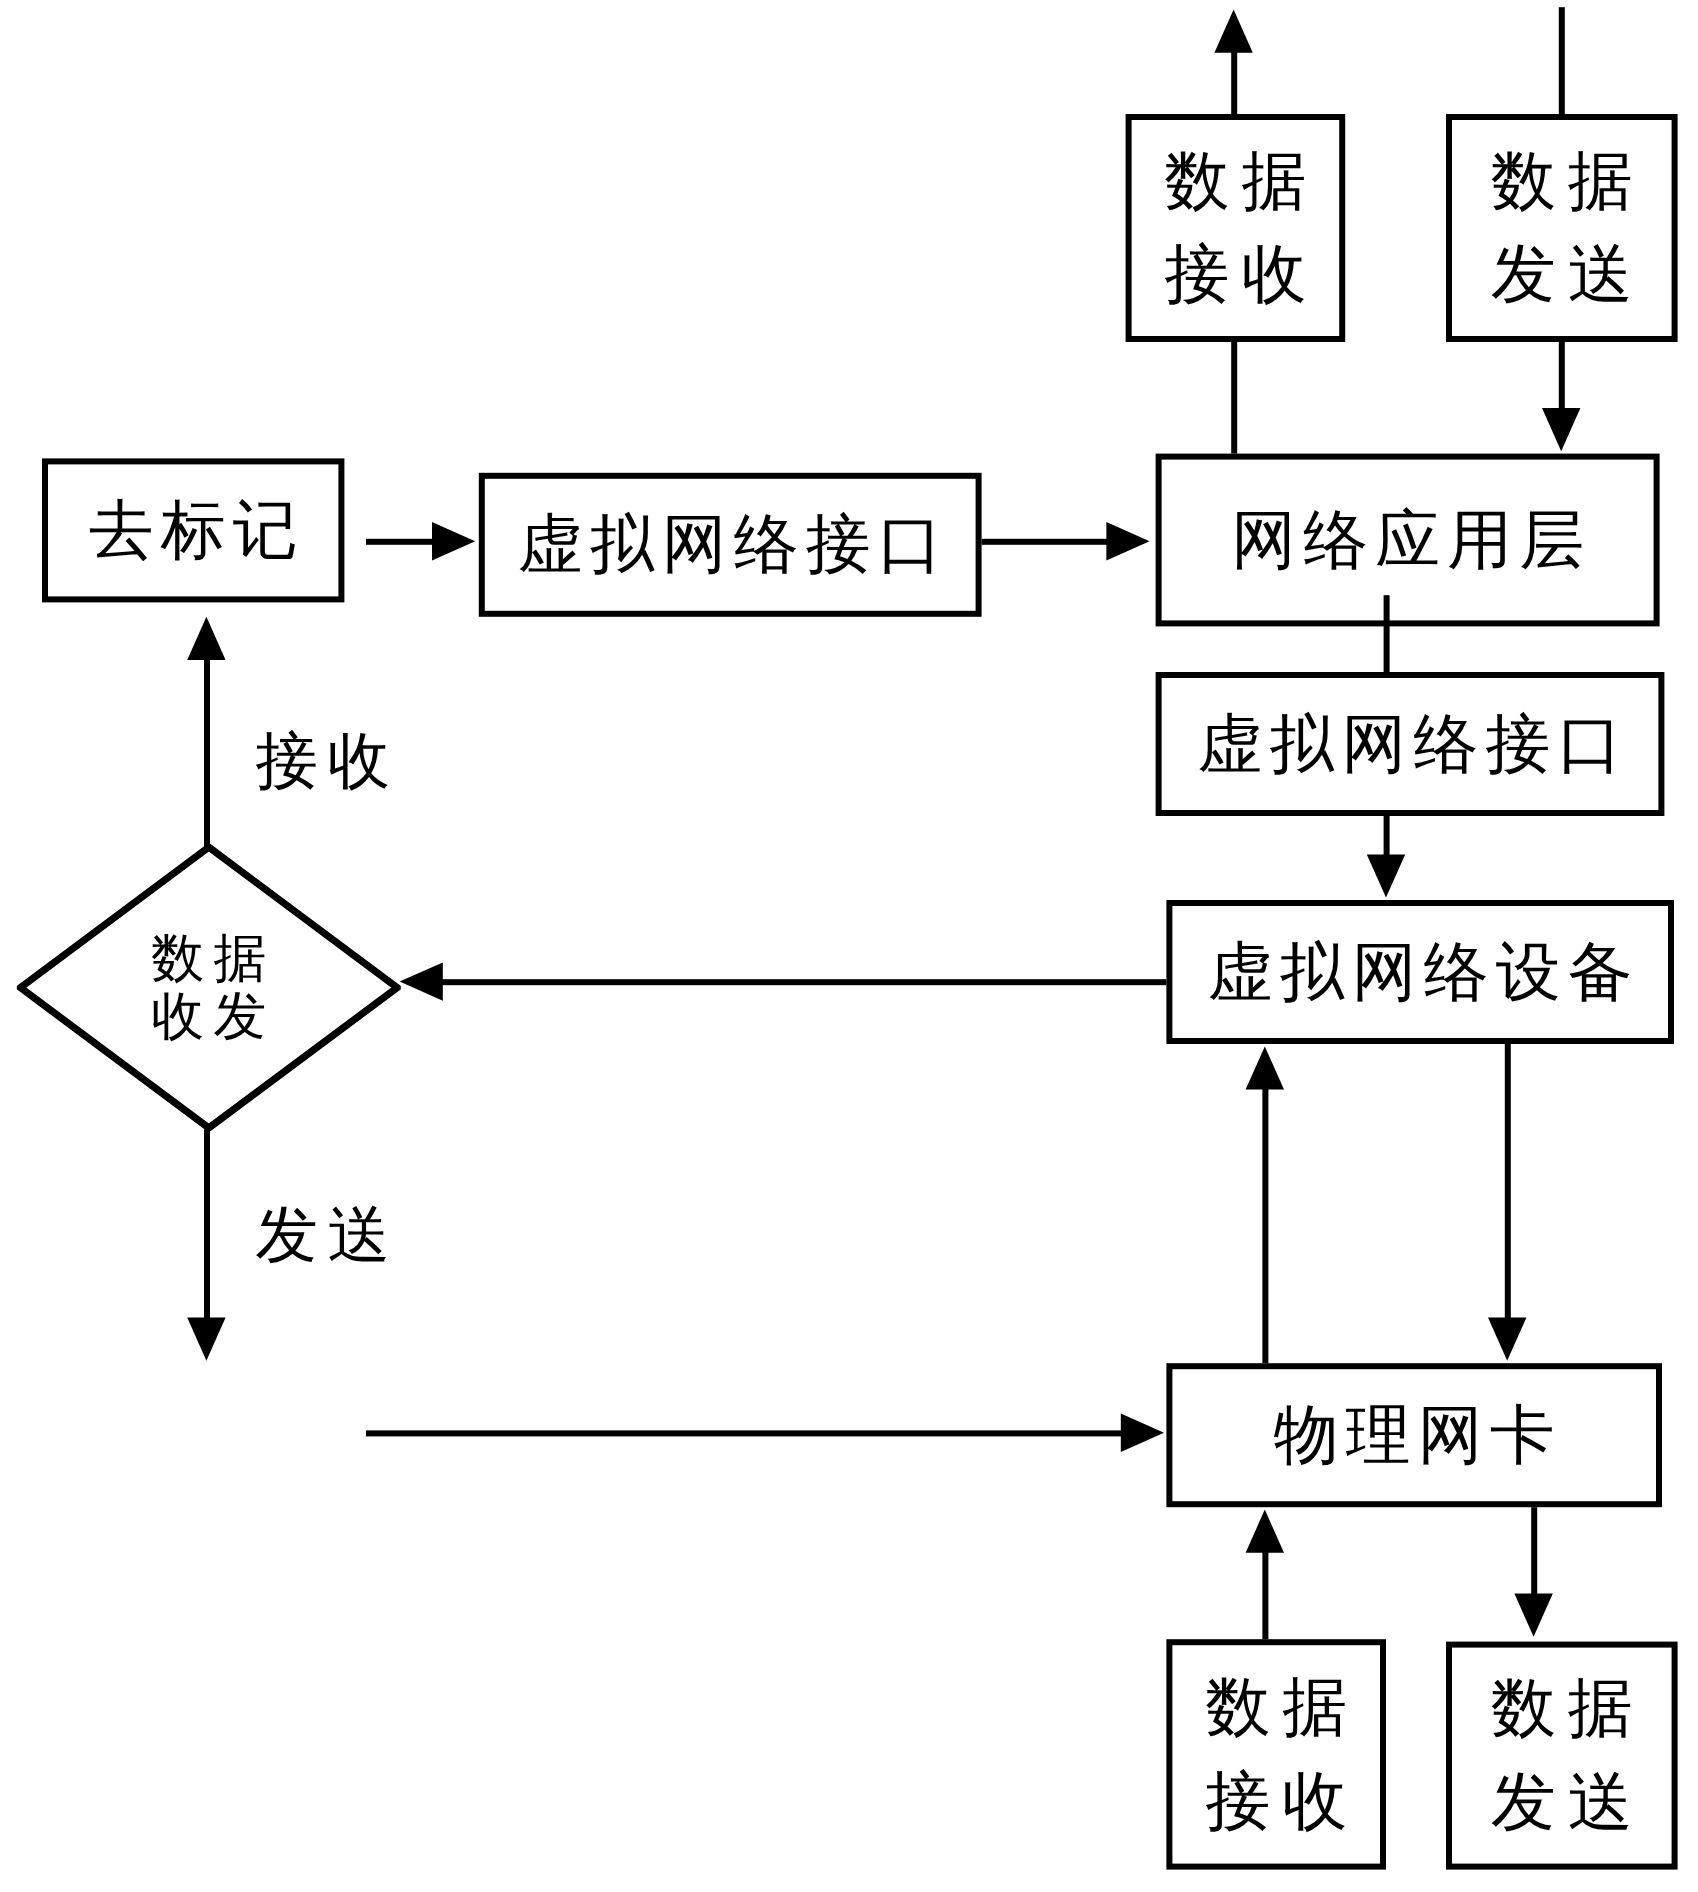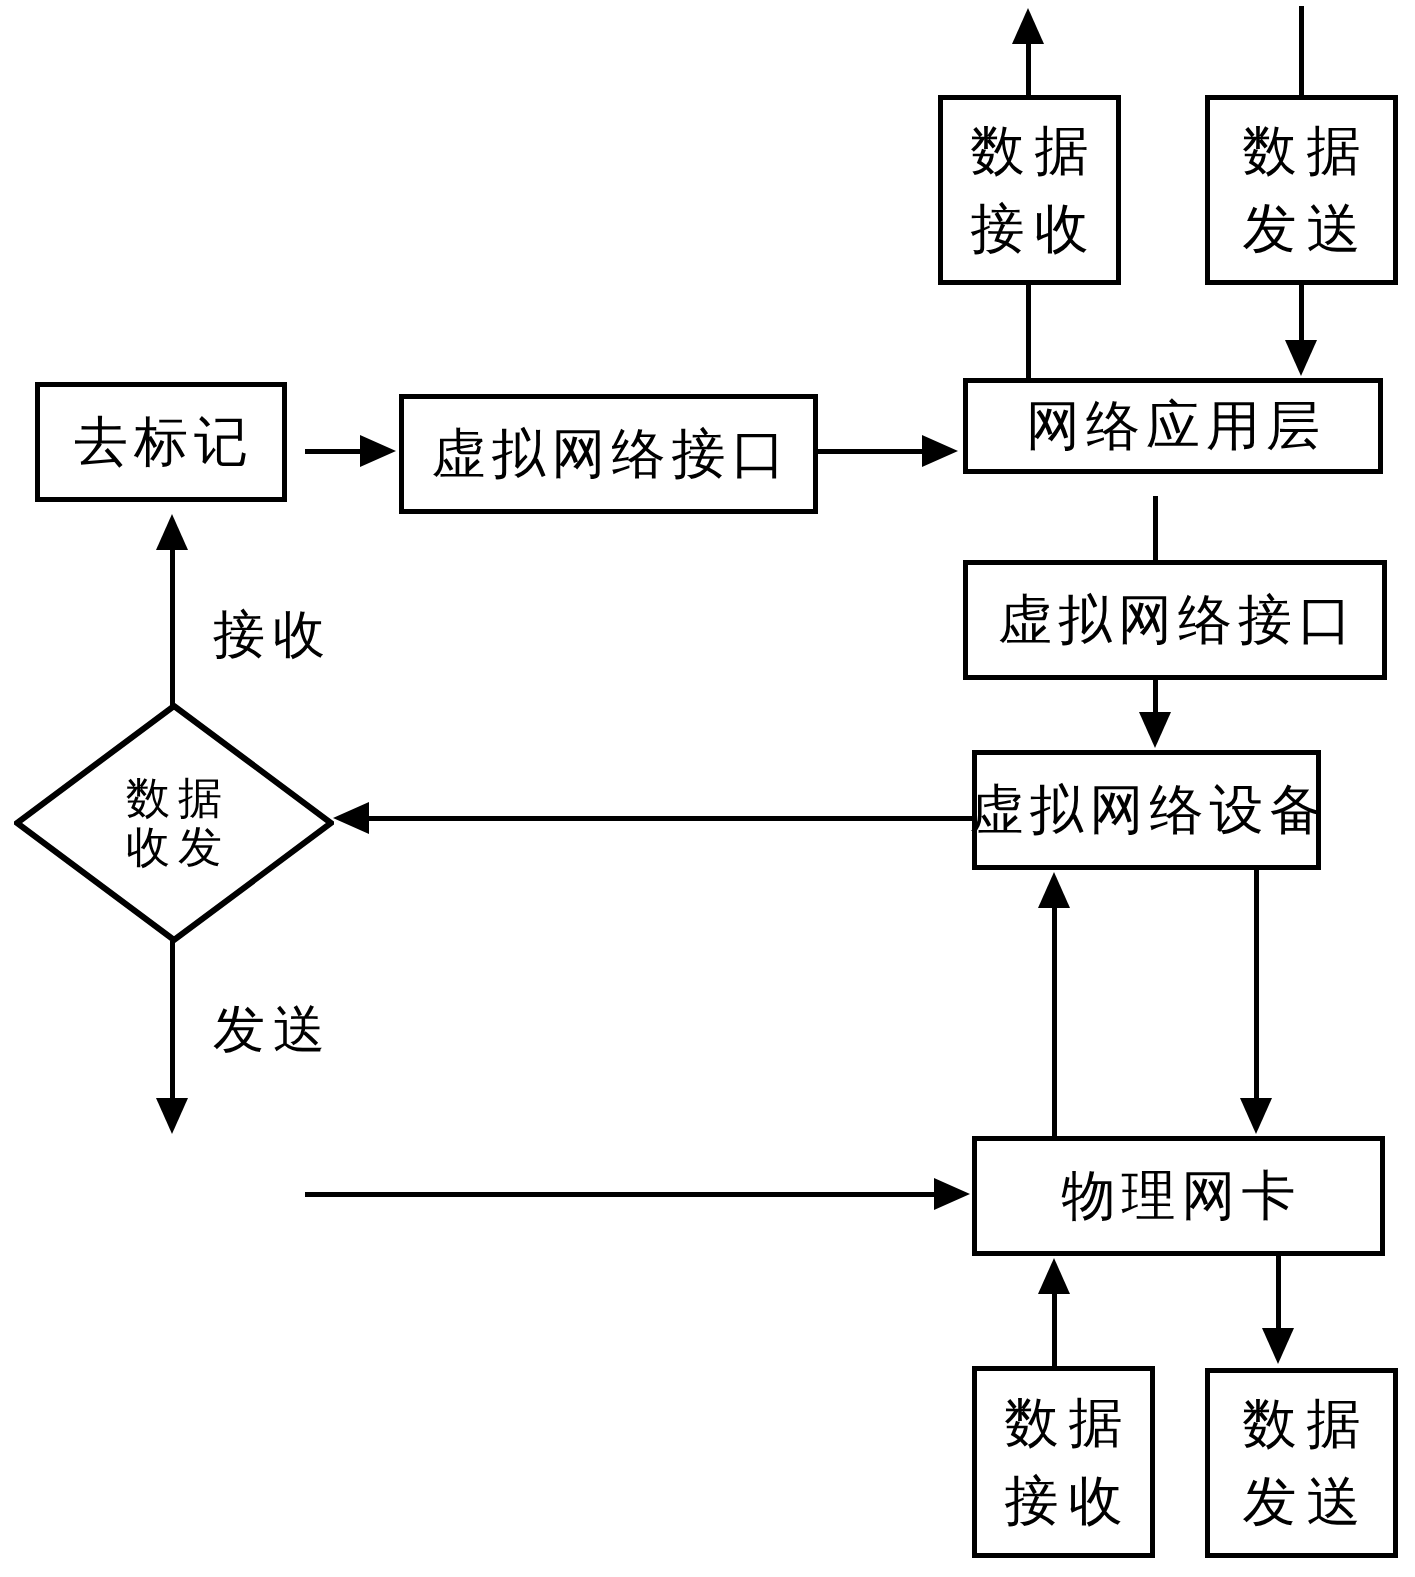--- a/index.html
+++ b/index.html
@@ -32,23 +32,23 @@
     letter-spacing: 6px;
     padding-left: 6px;
     white-space: nowrap;
     line-height: 1.45;
   }
   .twoline .lbl { letter-spacing: 10px; padding-left: 10px; }
 
   
   .b-top-receive { left: 938px; top: 95px;  width: 183px; height: 190px; }
   .b-top-send    { left: 1205px; top: 95px; width: 193px; height: 190px; }
-  .b-app         { left: 963px; top: 378px; width: 420px; height: 96px; }
+  .b-app         { left: 963px; top: 378px; width: 420px; height: 144px; }
   .b-vif-right   { left: 963px; top: 560px; width: 424px; height: 120px; }
-  .b-vdev        { left: 972px; top: 750px; width: 349px; height: 120px; }
+  .b-vdev        { left: 972px; top: 750px; width: 423px; height: 120px; }
   .b-nic         { left: 972px; top: 1136px; width: 413px; height: 120px; }
   .b-bot-receive { left: 972px; top: 1366px; width: 183px; height: 192px; }
   .b-bot-send    { left: 1205px; top: 1368px; width: 193px; height: 190px; }
   .b-remove      { left: 35px;  top: 382px; width: 252px; height: 120px; }
   .b-vif-left    { left: 399px; top: 394px; width: 419px; height: 120px; }
   .b-add         { left: 38px;  top: 1136px; width: 267px; height: 119px; }
 
   
   .diamond-wrap { position: absolute; left: 14px; top: 703px; width: 320px; height: 240px; }
   .diamond-wrap svg { display: block; }

